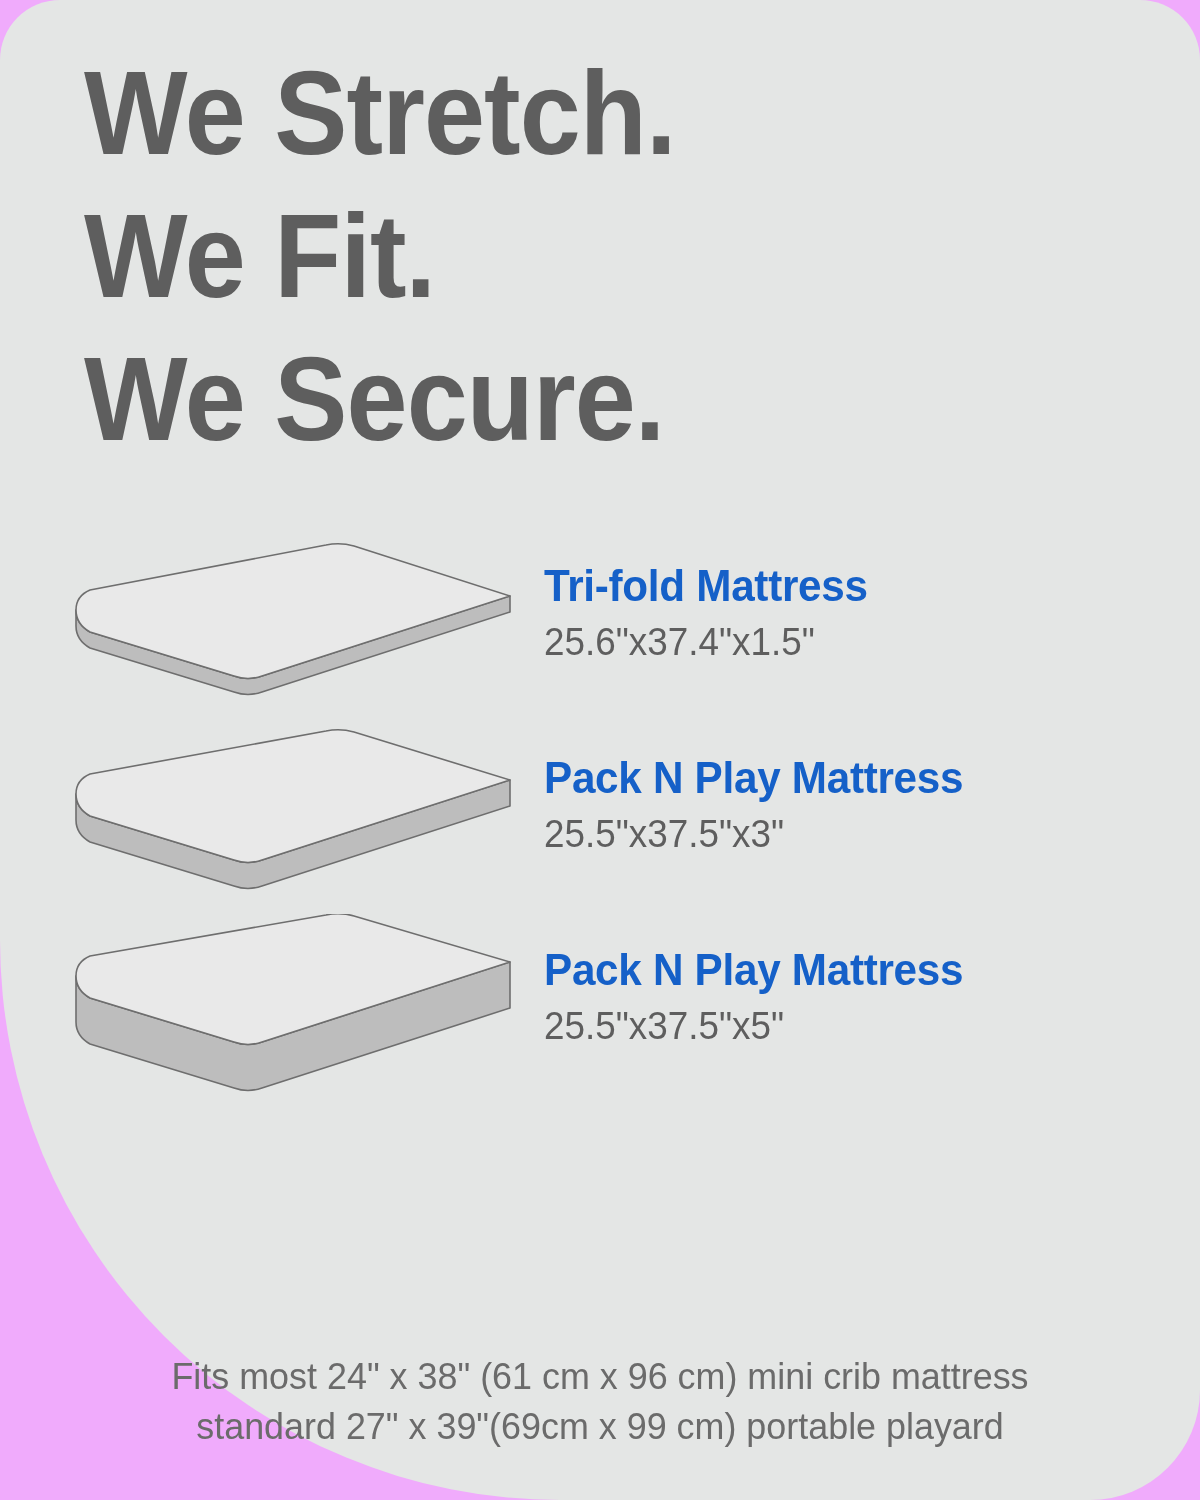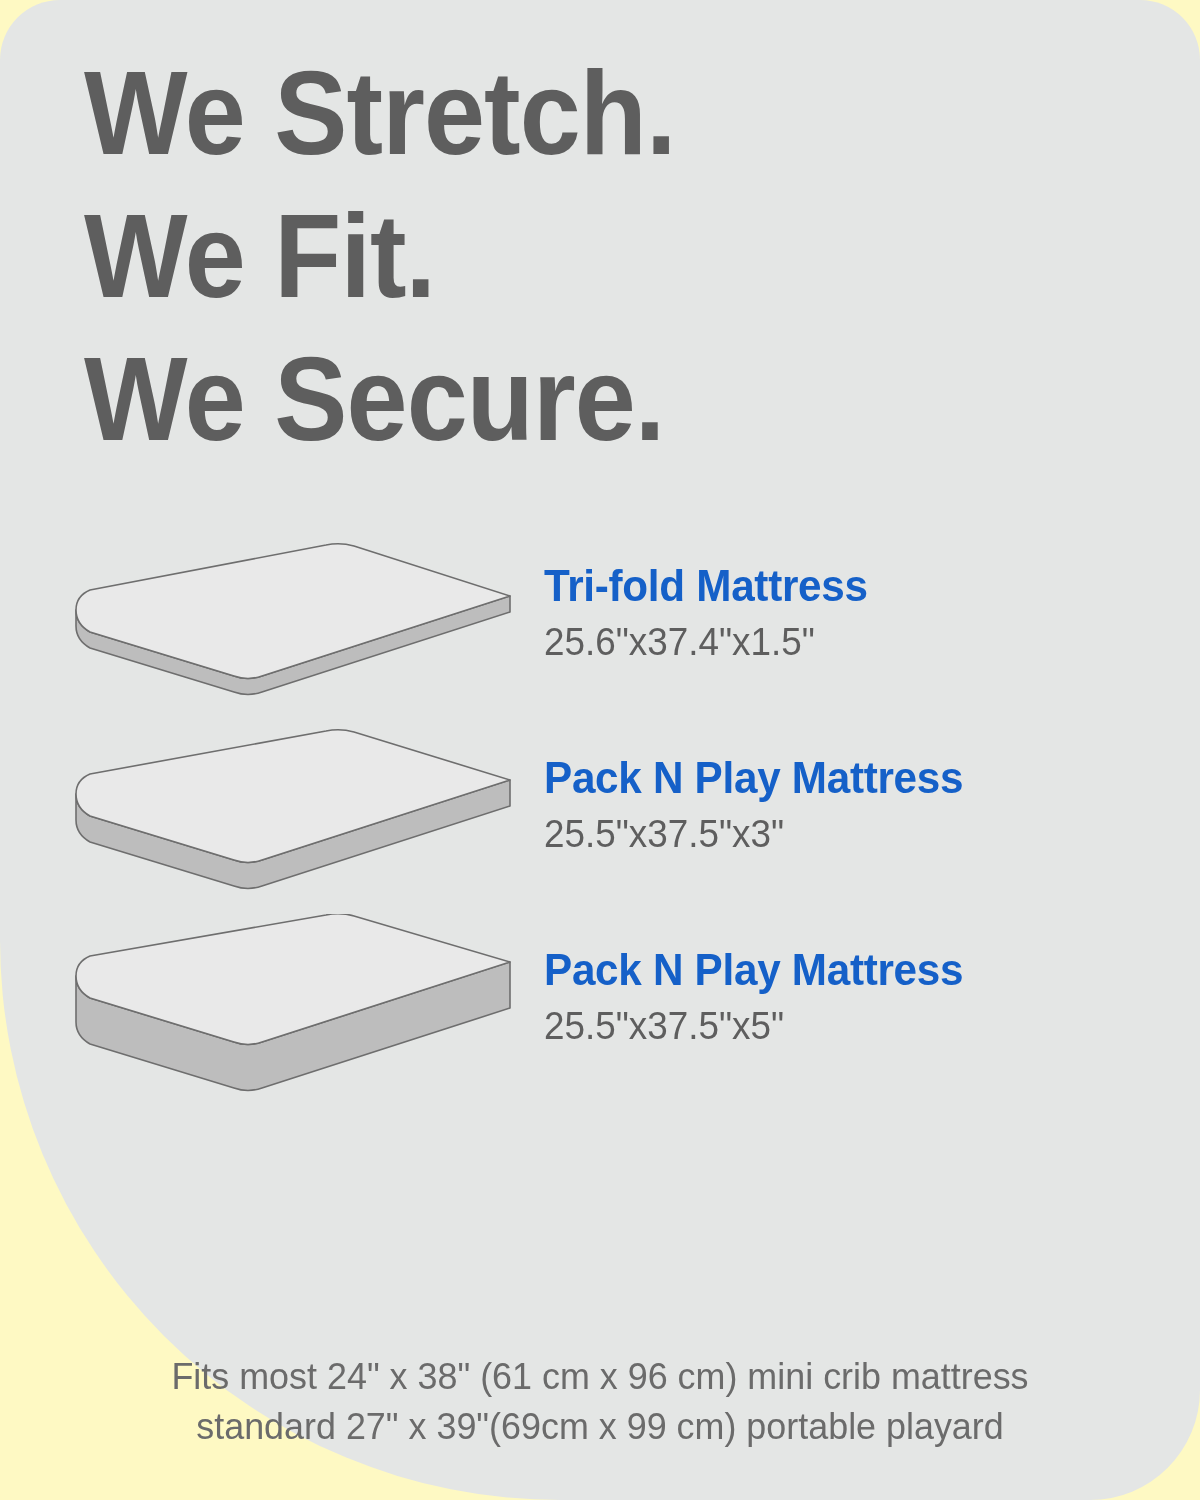--- a/index.html
+++ b/index.html
@@ -12,21 +12,21 @@
     height: 1500px;
     overflow: hidden;
     font-family: "Liberation Sans", sans-serif;
   }
 
   
   #poster {
     position: relative;
     width: 1200px;
     height: 1500px;
-    background: #fef9c3;
+    background: #f0abfc;
   }
   #panel {
     position: absolute;
     left: 0;
     top: 0;
     width: 1200px;
     height: 1500px;
     background: #e4e6e5;
     
     border-radius: 60px 60px 110px 560px;

